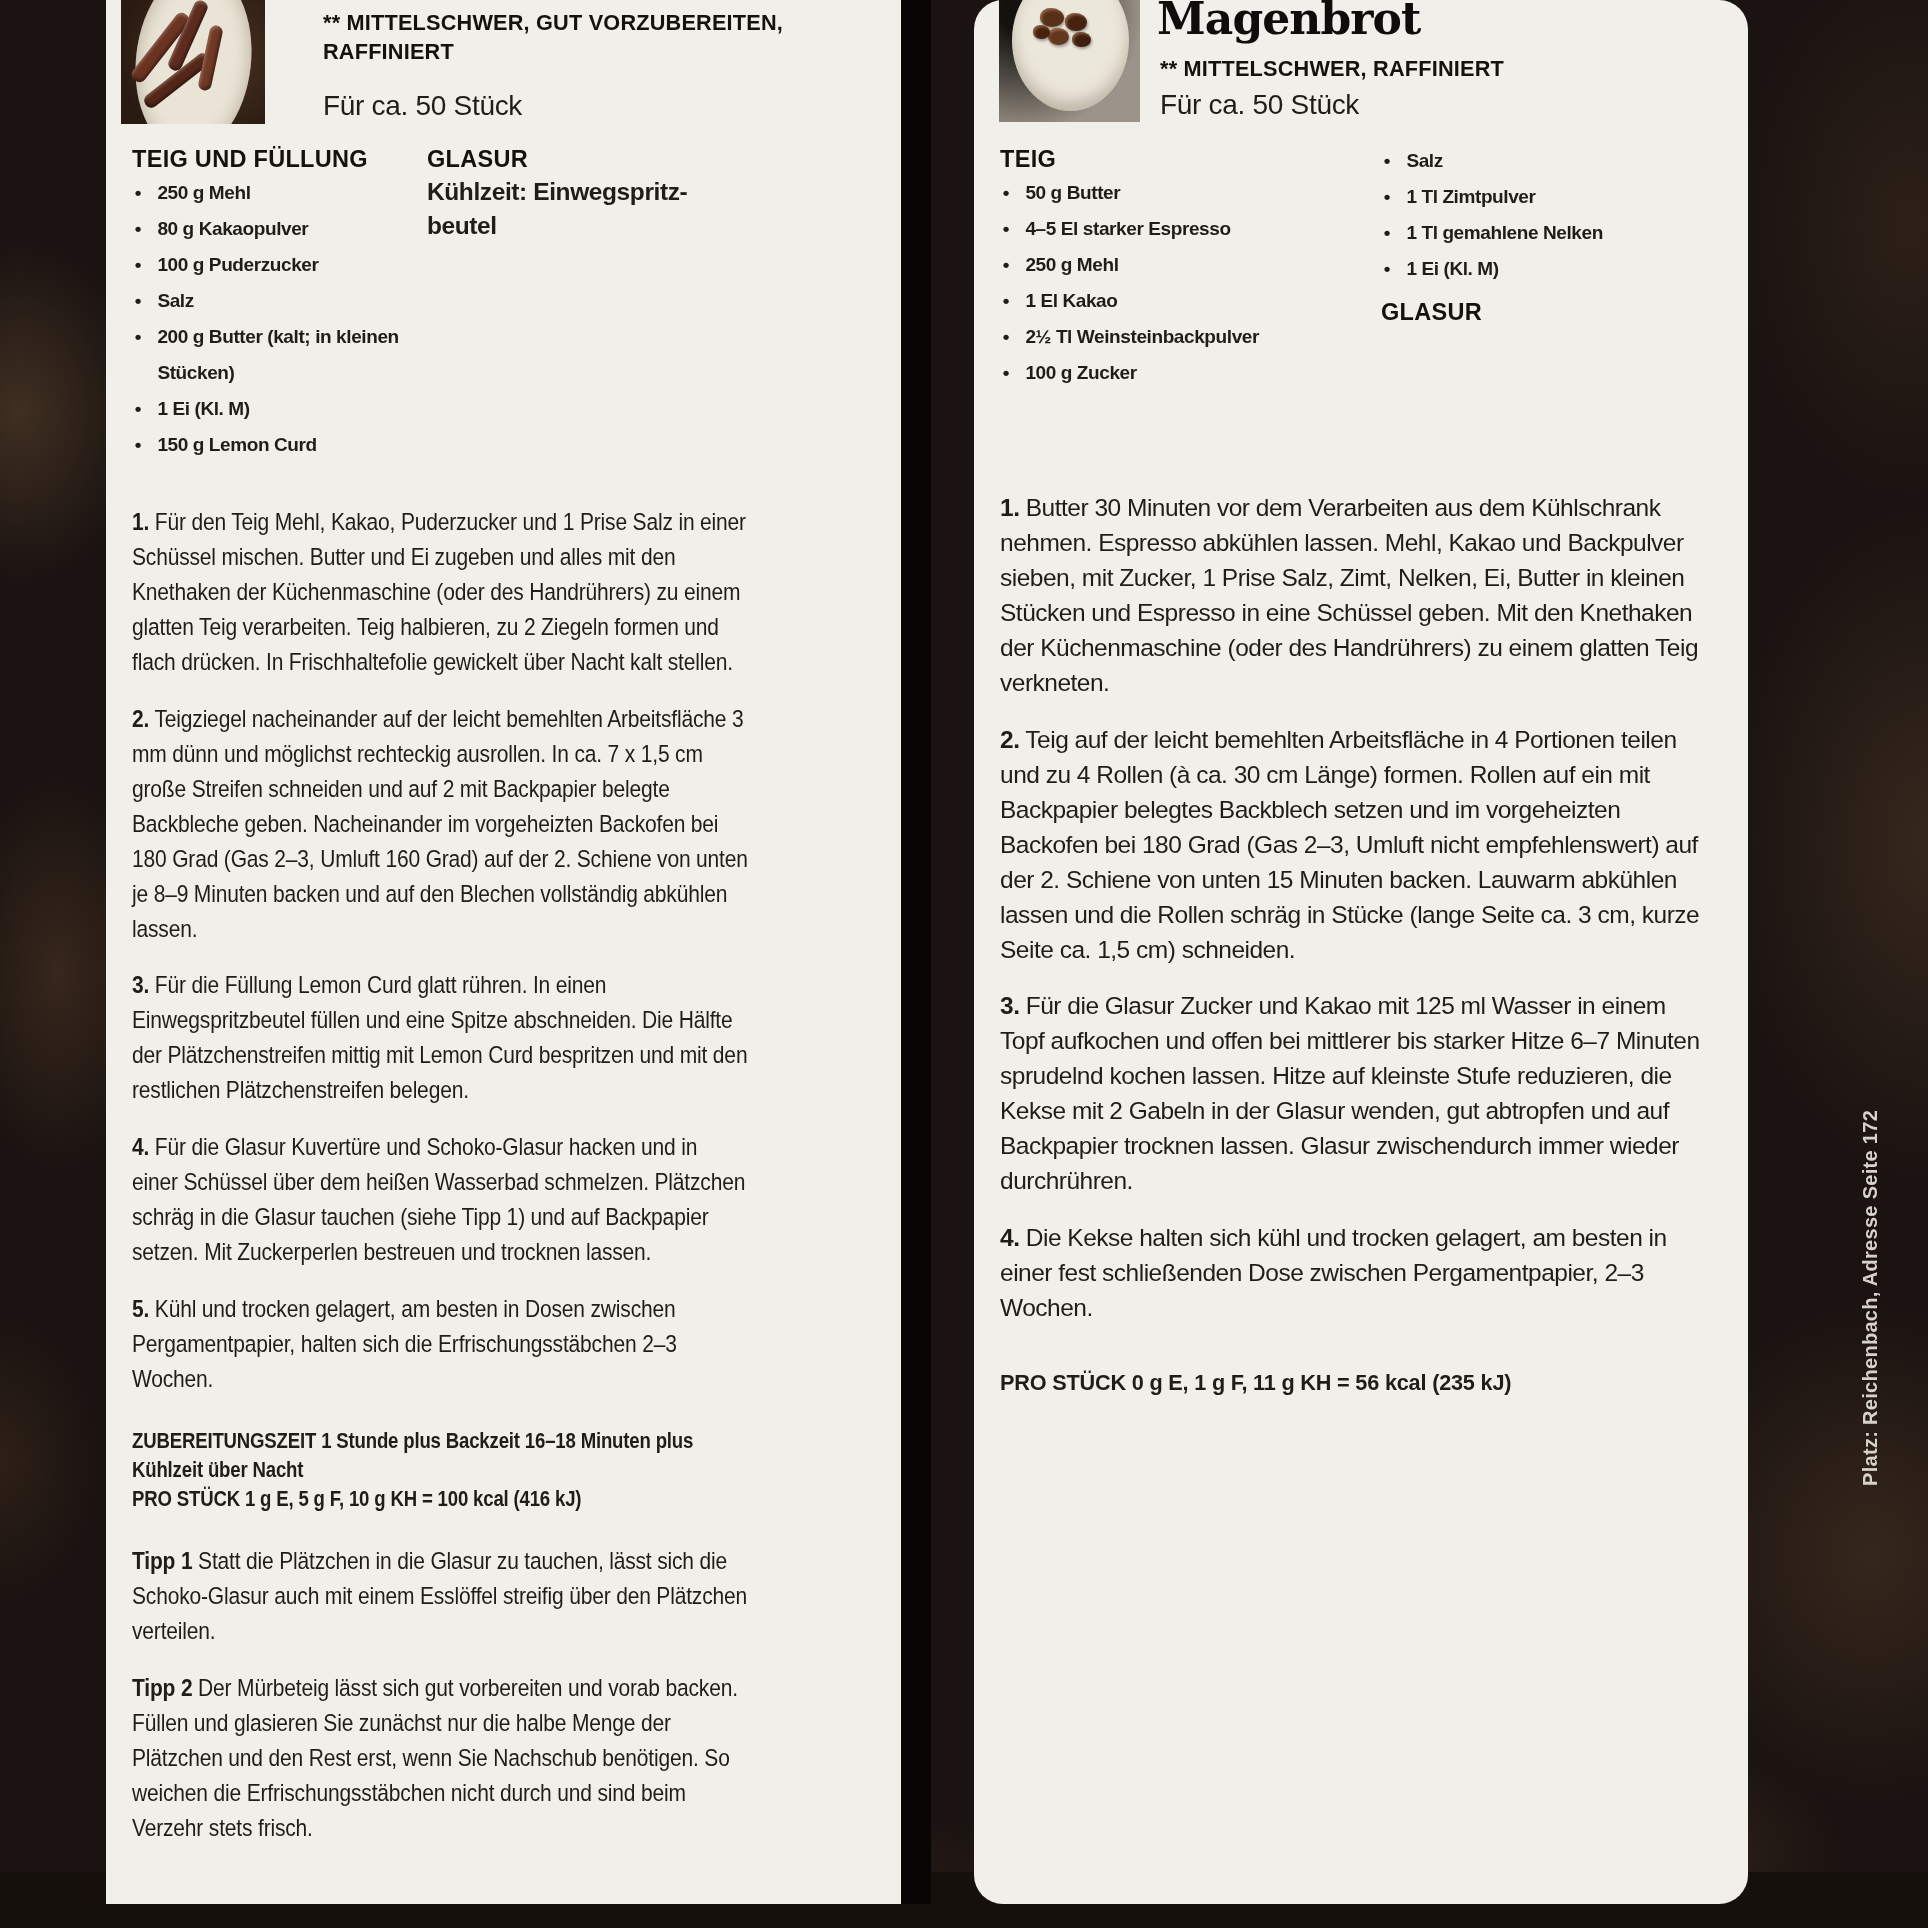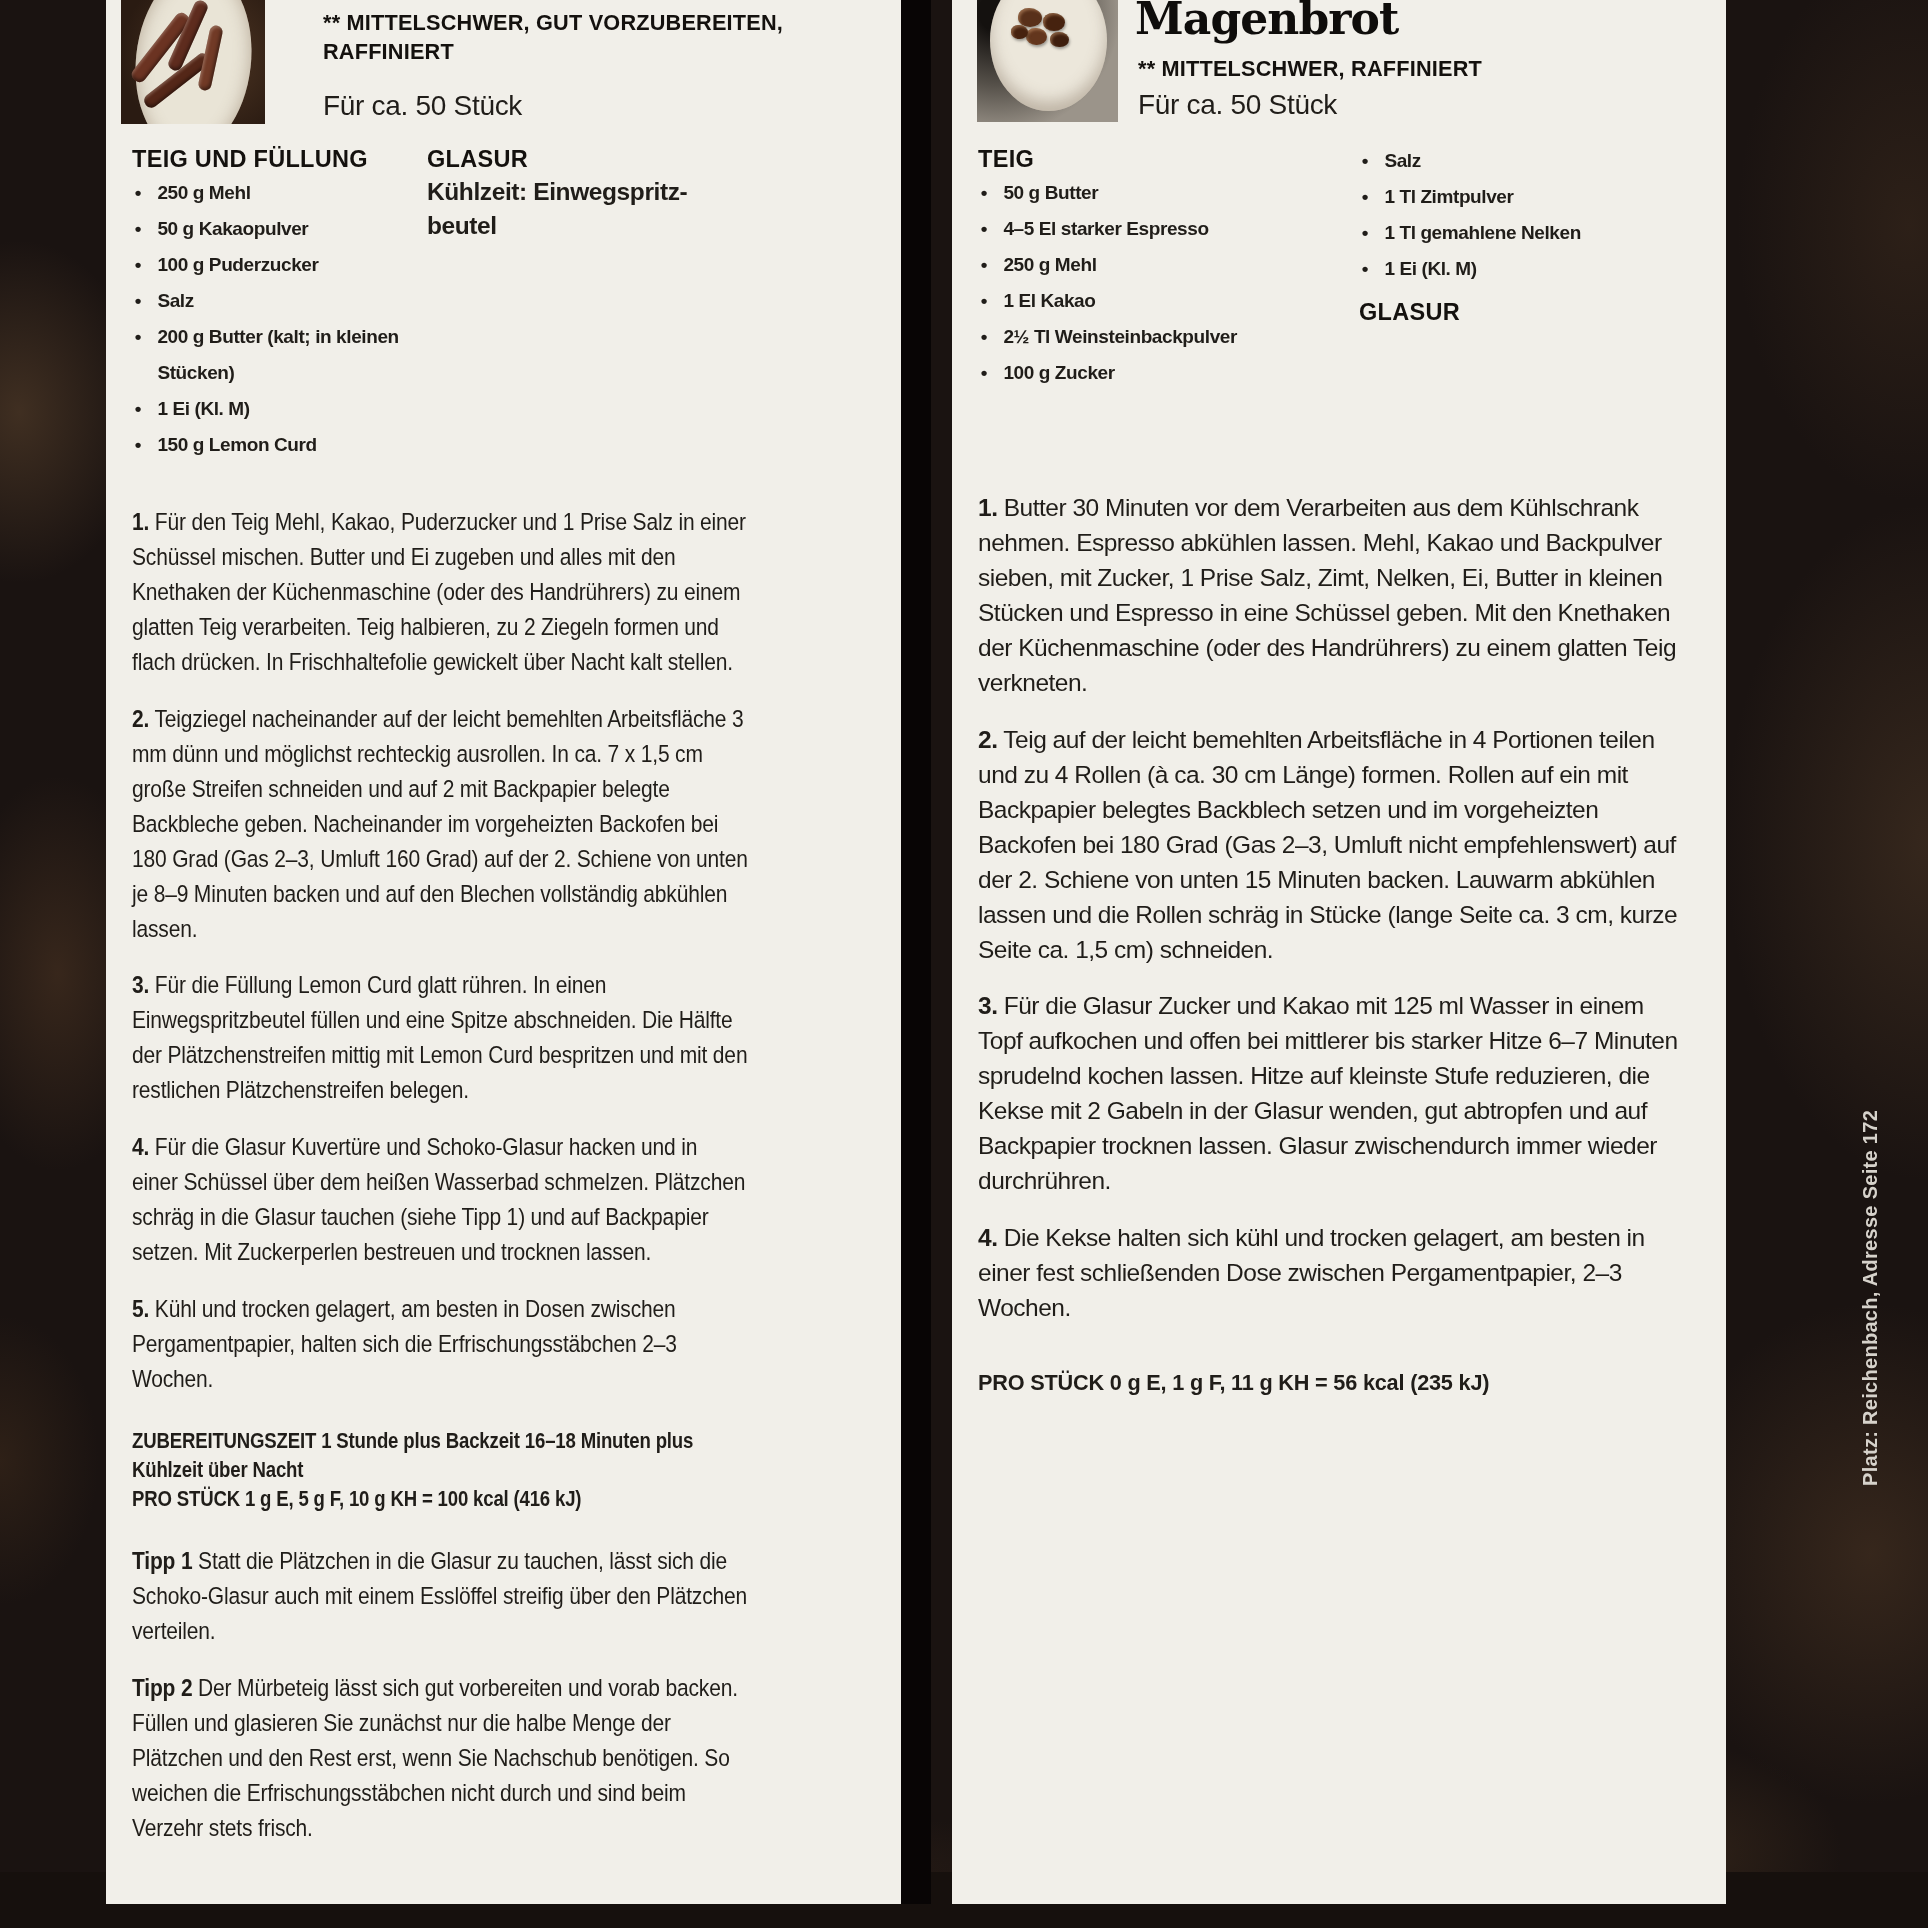--- a/index.html
+++ b/index.html
@@ -14,21 +14,21 @@
       radial-gradient(ellipse 141px 207px at 0% 78%, rgba(70,48,30,.45), transparent 70%),
       radial-gradient(ellipse 245px 395px at 99% 12%, rgba(88,62,40,.30), transparent 70%),
       radial-gradient(ellipse 282px 471px at 100% 45%, rgba(118,86,56,.30), transparent 72%),
       radial-gradient(ellipse 301px 358px at 97% 83%, rgba(96,68,44,.40), transparent 70%),
       radial-gradient(ellipse 207px 151px at 88% 99%, rgba(70,50,32,.45), transparent 70%),
       radial-gradient(ellipse 471px 85px at 40% 100%, rgba(80,56,36,.25), transparent 70%);
   }
 
   .page { position:absolute; top:0; height:1904px; background:#f1efe9; }
   .page-left  { left:106px;  width:795px; }
-  .page-right { left:952px;  width:774px; }
+  .page-right { left:974px;  width:774px;border-radius:29px; }
   .divider { position:absolute; left:901px; top:0; width:30px; height:1904px; background:#080505; }
 
   
   .photo { position:absolute; overflow:hidden; }
   .photo-l { left:15px; top:0; width:144px; height:124px;
     background:radial-gradient(circle at 62% 45%, #503724, #2a1b12 80%); }
   .plate-oval { position:absolute; left:15px; top:-32px; width:115px; height:185px;
     background:#e9e4d6; border-radius:50%; transform:rotate(6deg);
     box-shadow:inset 0 0 17px rgba(120,95,70,.45); }
   .stick { position:absolute; border-radius:6.6px; background:#5e2c1e;
@@ -98,21 +98,21 @@
       <div class="stick stick3"></div>
       <div class="stick stick4"></div>
     </div>
     <div class="difficulty diff-l">** MITTELSCHWER, GUT VORZUBEREITEN, RAFFINIERT</div>
     <div class="yield yield-l">Für ca. 50 Stück</div>
 
     <div class="ing-col" style="left:26px; width:303px;">
       <div class="ing-header">TEIG UND FÜLLUNG</div>
       <ul class="ing-list">
         <li class="ing">250 g Mehl</li>
-        <li class="ing">50 g Kakaopulver</li>
+        <li class="ing">80 g Kakaopulver</li>
         <li class="ing">100 g Puderzucker</li>
         <li class="ing">Salz</li>
         <li class="ing">200 g Butter (kalt; in kleinen Stücken)</li>
         <li class="ing">1 Ei (Kl. M)</li>
         <li class="ing">150 g Lemon Curd</li>
       </ul>
     </div>
 
     <div class="ing-col" style="left:321px; width:294px;">
       <div class="ing-header">GLASUR</div>

